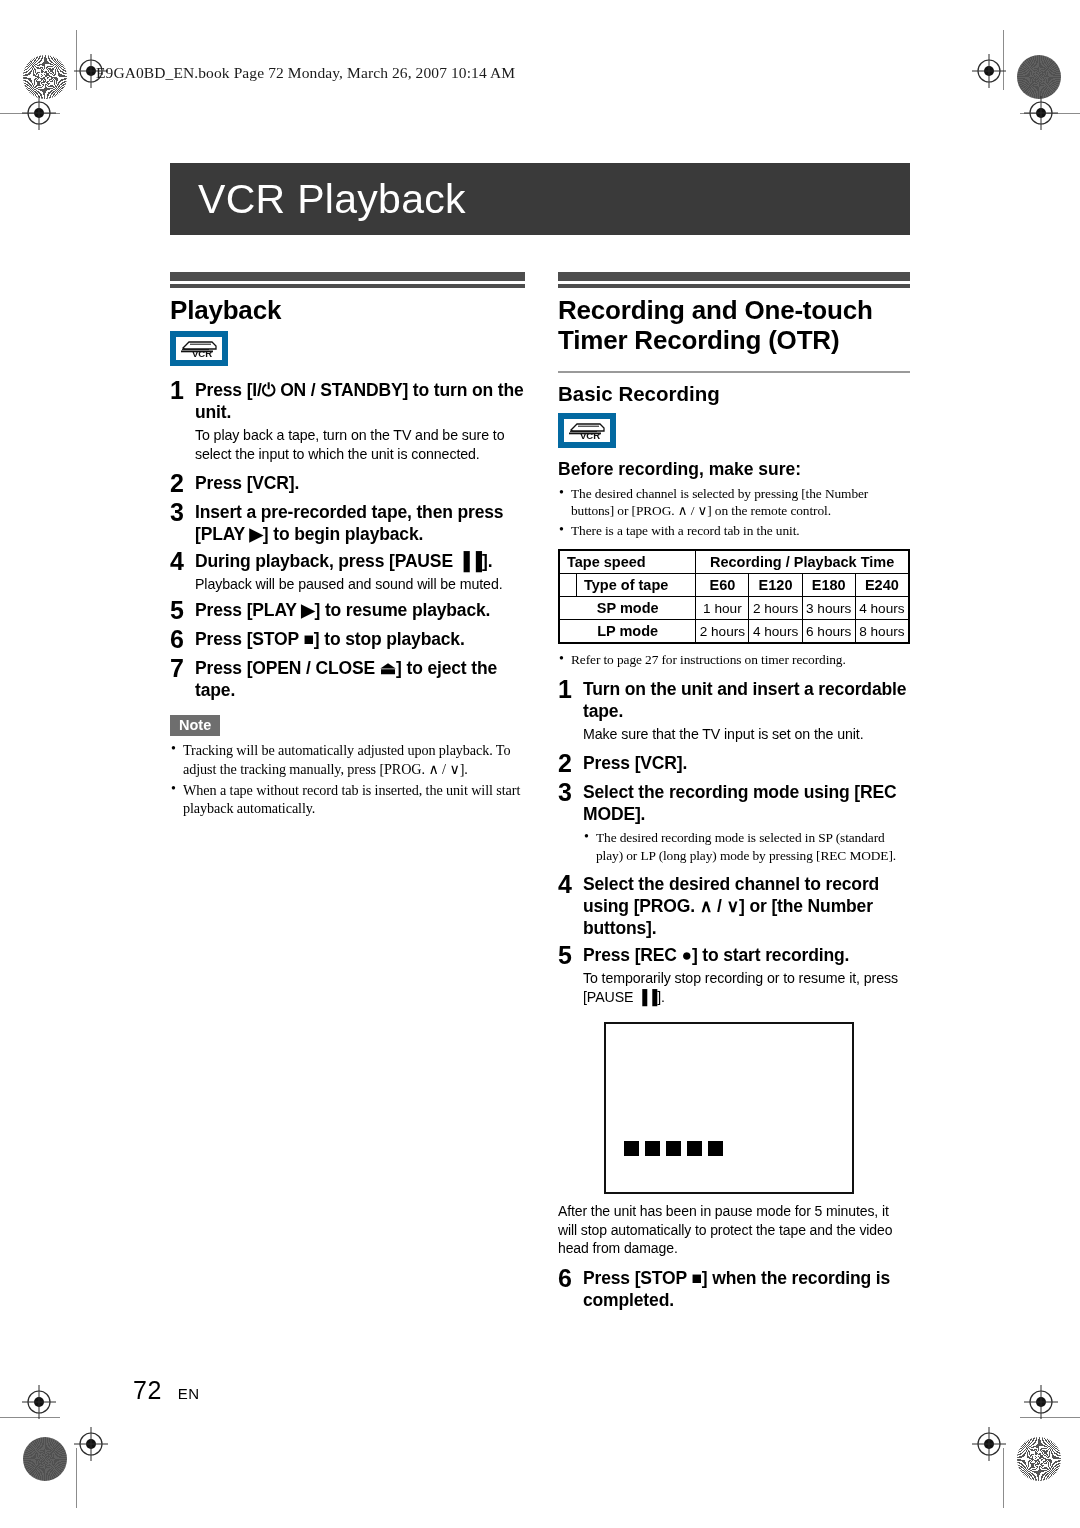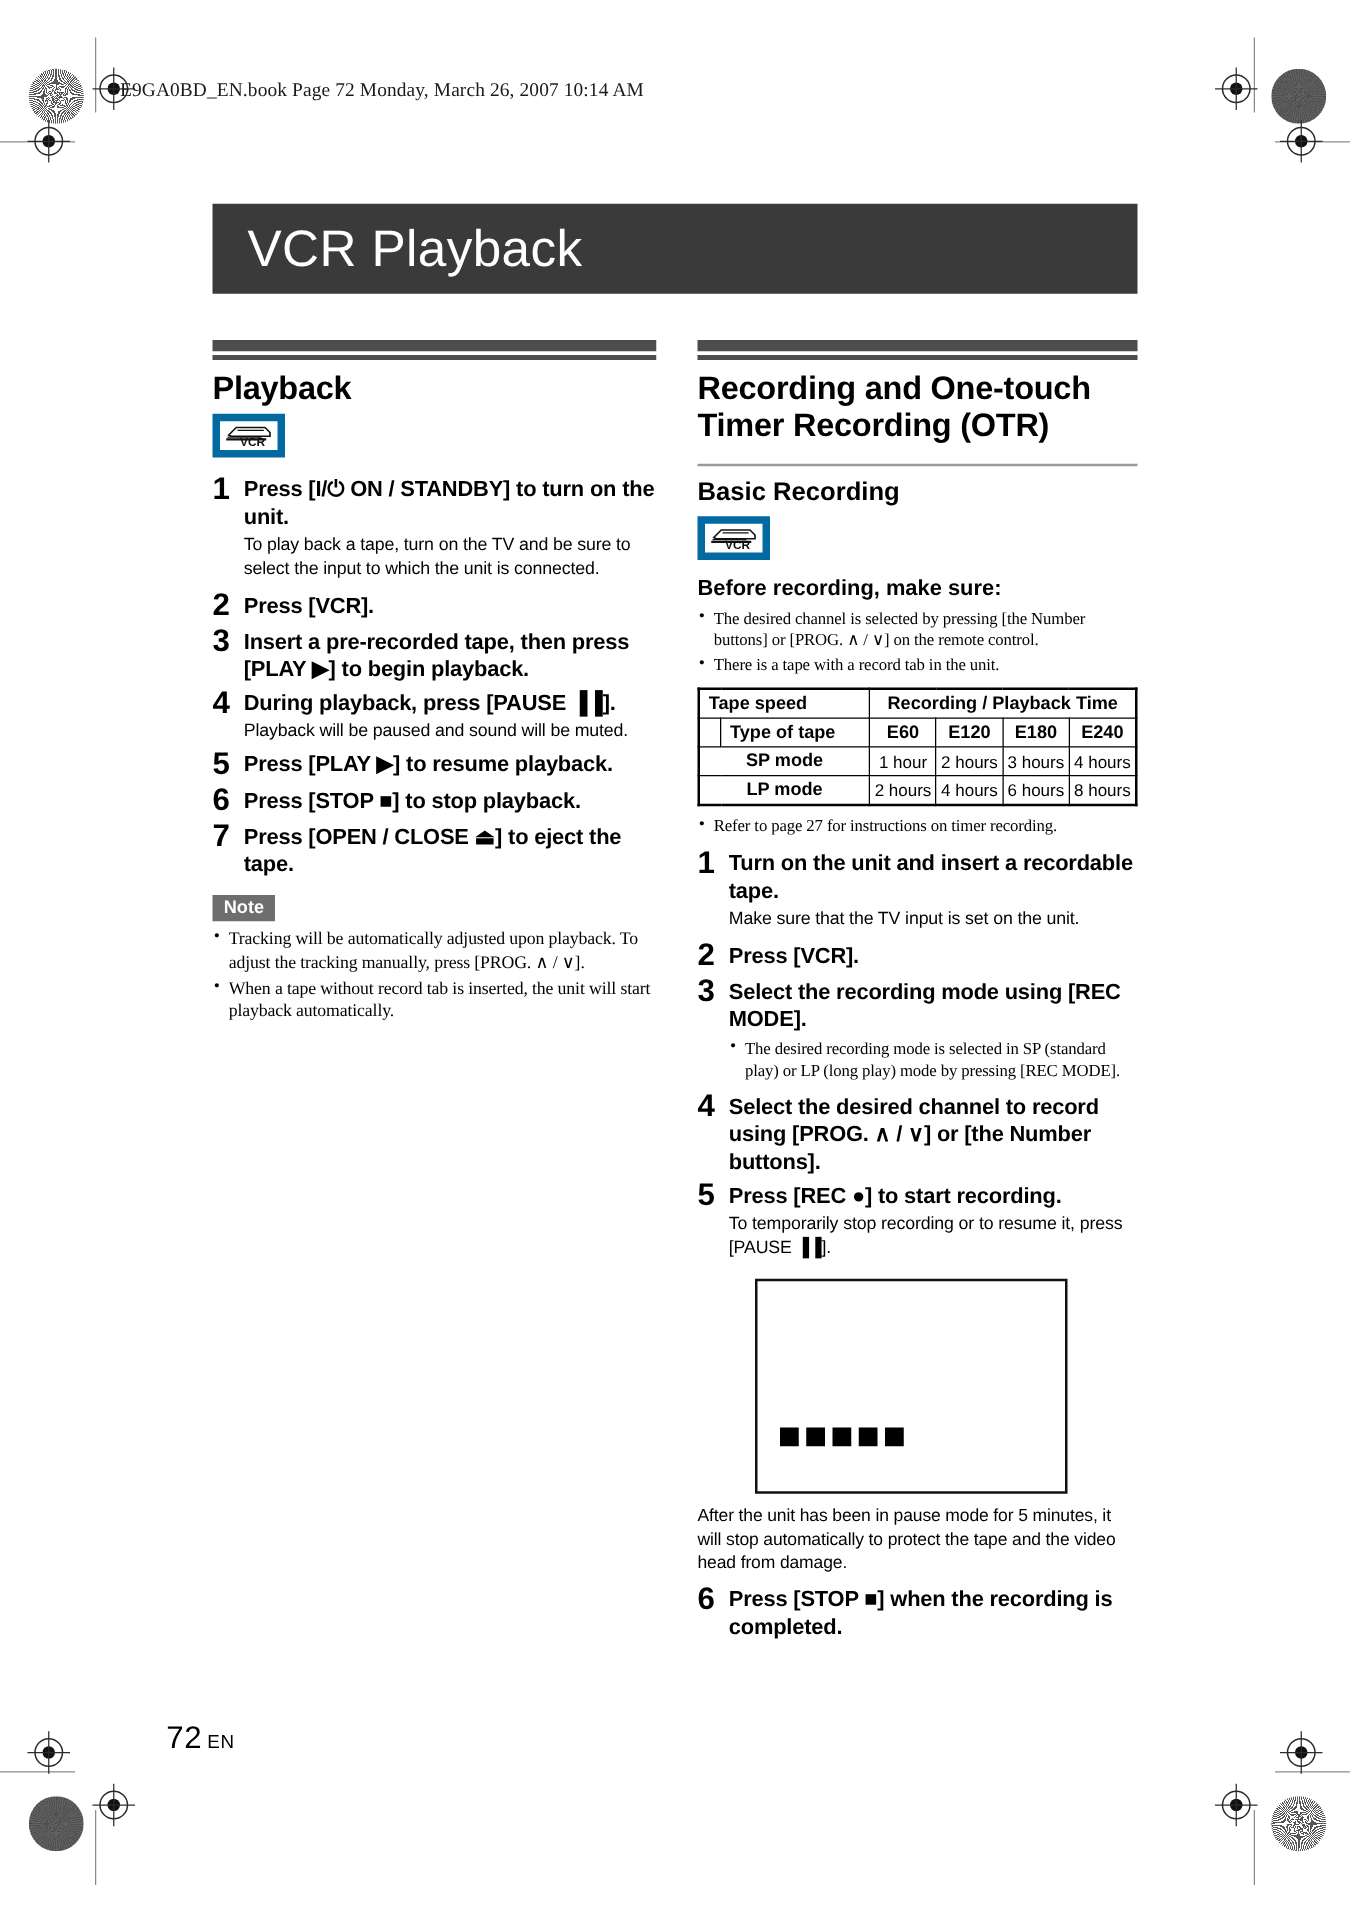--- a/index.html
+++ b/index.html
@@ -125,21 +125,21 @@
     margin:16px 0 0 46px;position:relative;
   }
   .sqrow{position:absolute;left:18px;bottom:36px;display:flex;gap:6px;}
   .sqrow i{width:15px;height:15px;background:#000;display:block;}
 
   .after-note{font-size:14px;line-height:1.32;margin-top:8px;letter-spacing:-.1px;}
 
   
   .footer{
     position:absolute;left:133px;top:1376px;
-    display:flex;align-items:baseline;gap:4px;
+    display:flex;align-items:baseline;gap:16px;
   }
   .footer .pg{font-size:25px;letter-spacing:.5px;}
   .footer .en{font-size:15px;letter-spacing:.5px;}
 </style>
 </head>
 <body>
 
 <div class="croprule" style="left:76px;top:30px;width:1px;height:60px;"></div>
 <div class="croprule" style="left:0px;top:113px;width:60px;height:1px;"></div>
 <div class="croprule" style="left:1003px;top:30px;width:1px;height:60px;"></div>

